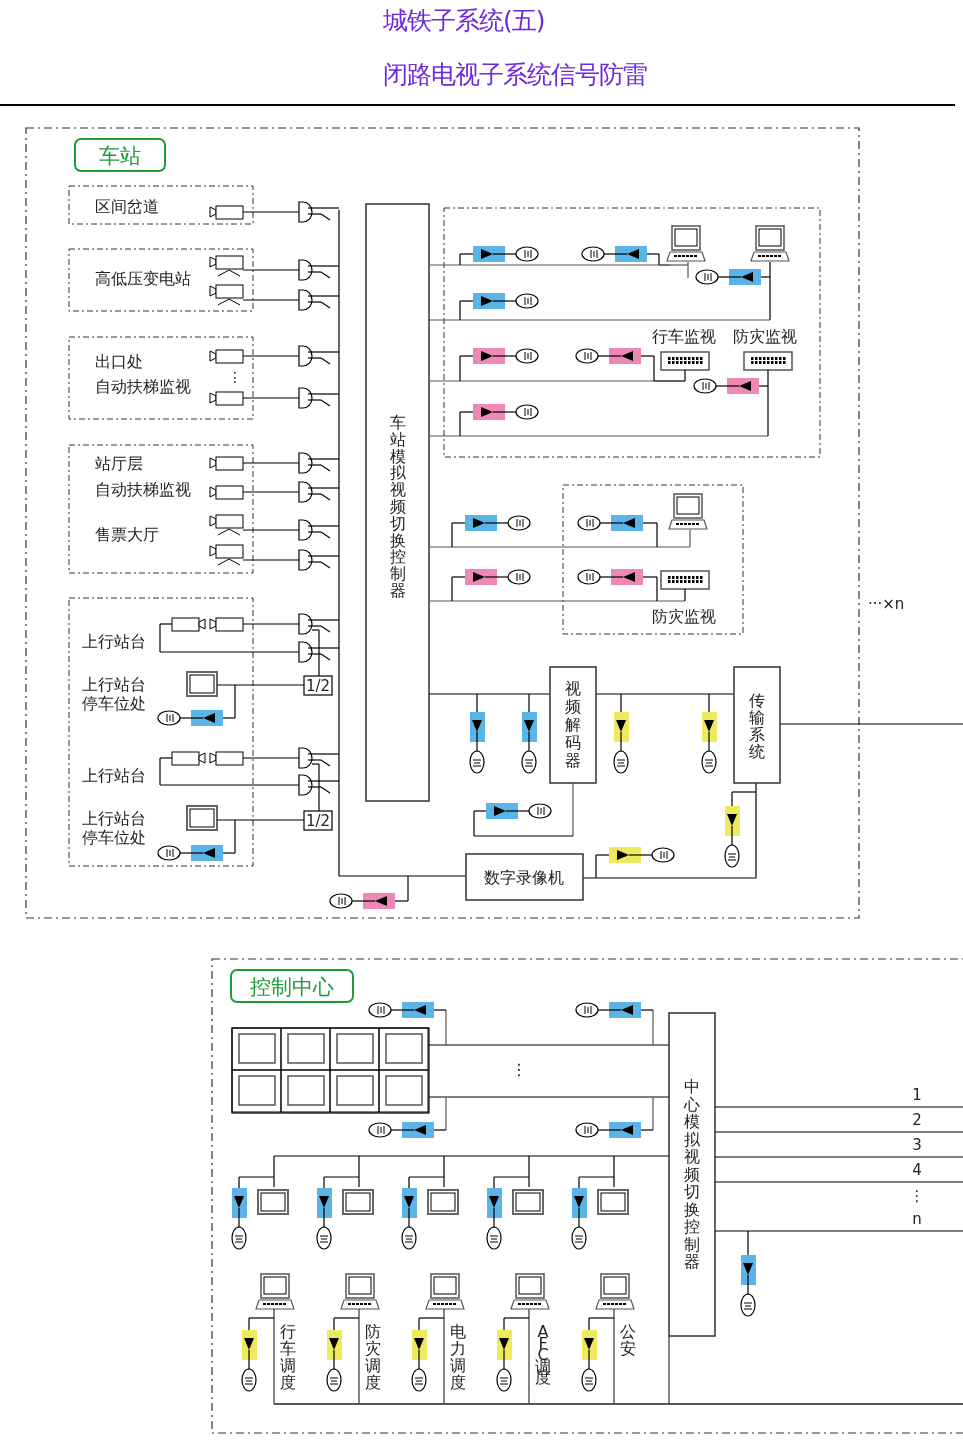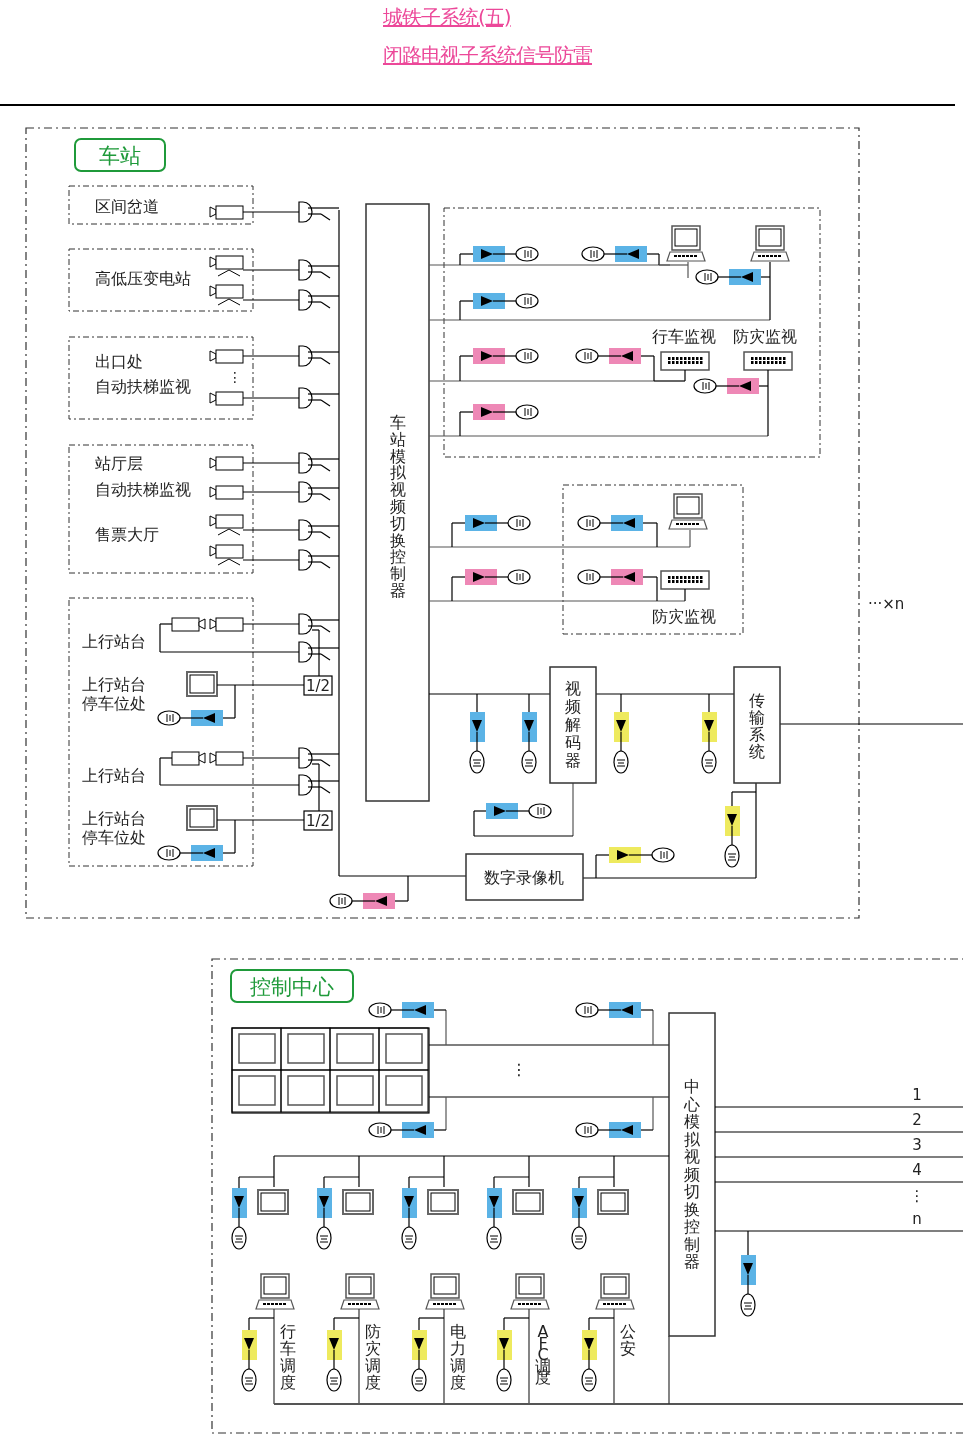--- a/index.html
+++ b/index.html
@@ -1,20 +1,20 @@
 <!DOCTYPE html>
 <html><head>
 <meta charset="utf-8">
 <style>
   html, body { margin: 0; padding: 0; background: #ffffff; }
   body { width: 963px; height: 1444px; position: relative; overflow: hidden;
          font-family: "DejaVu Sans", "Liberation Sans", sans-serif; }
-  .title { position: absolute; left: 383px; font-size: 20px; color: #ec4899; letter-spacing: -1px; text-decoration: underline; }
+  .title { position: absolute; left: 383px; font-size: 25px; color: #6d28d9; letter-spacing: -1px; }
   #t1 { top: 4px; }
-  #t2 { top: 42px; }
+  #t2 { top: 58px; }
   #hr { position: absolute; left: 0; top: 104px; width: 955px; height: 2px; background: #000; }
   svg { position: absolute; left: 0; top: 0; }
   svg text { font-family: "DejaVu Sans", "Liberation Sans", sans-serif; fill: #222; }
   .lbl { font-size: 16px; }
   .vlbl { font-size: 16px; }
   .sec { font-size: 21px; fill: #1f9a3a; }
   .num { font-size: 15px; }
 </style>
 </head>
 <body>

